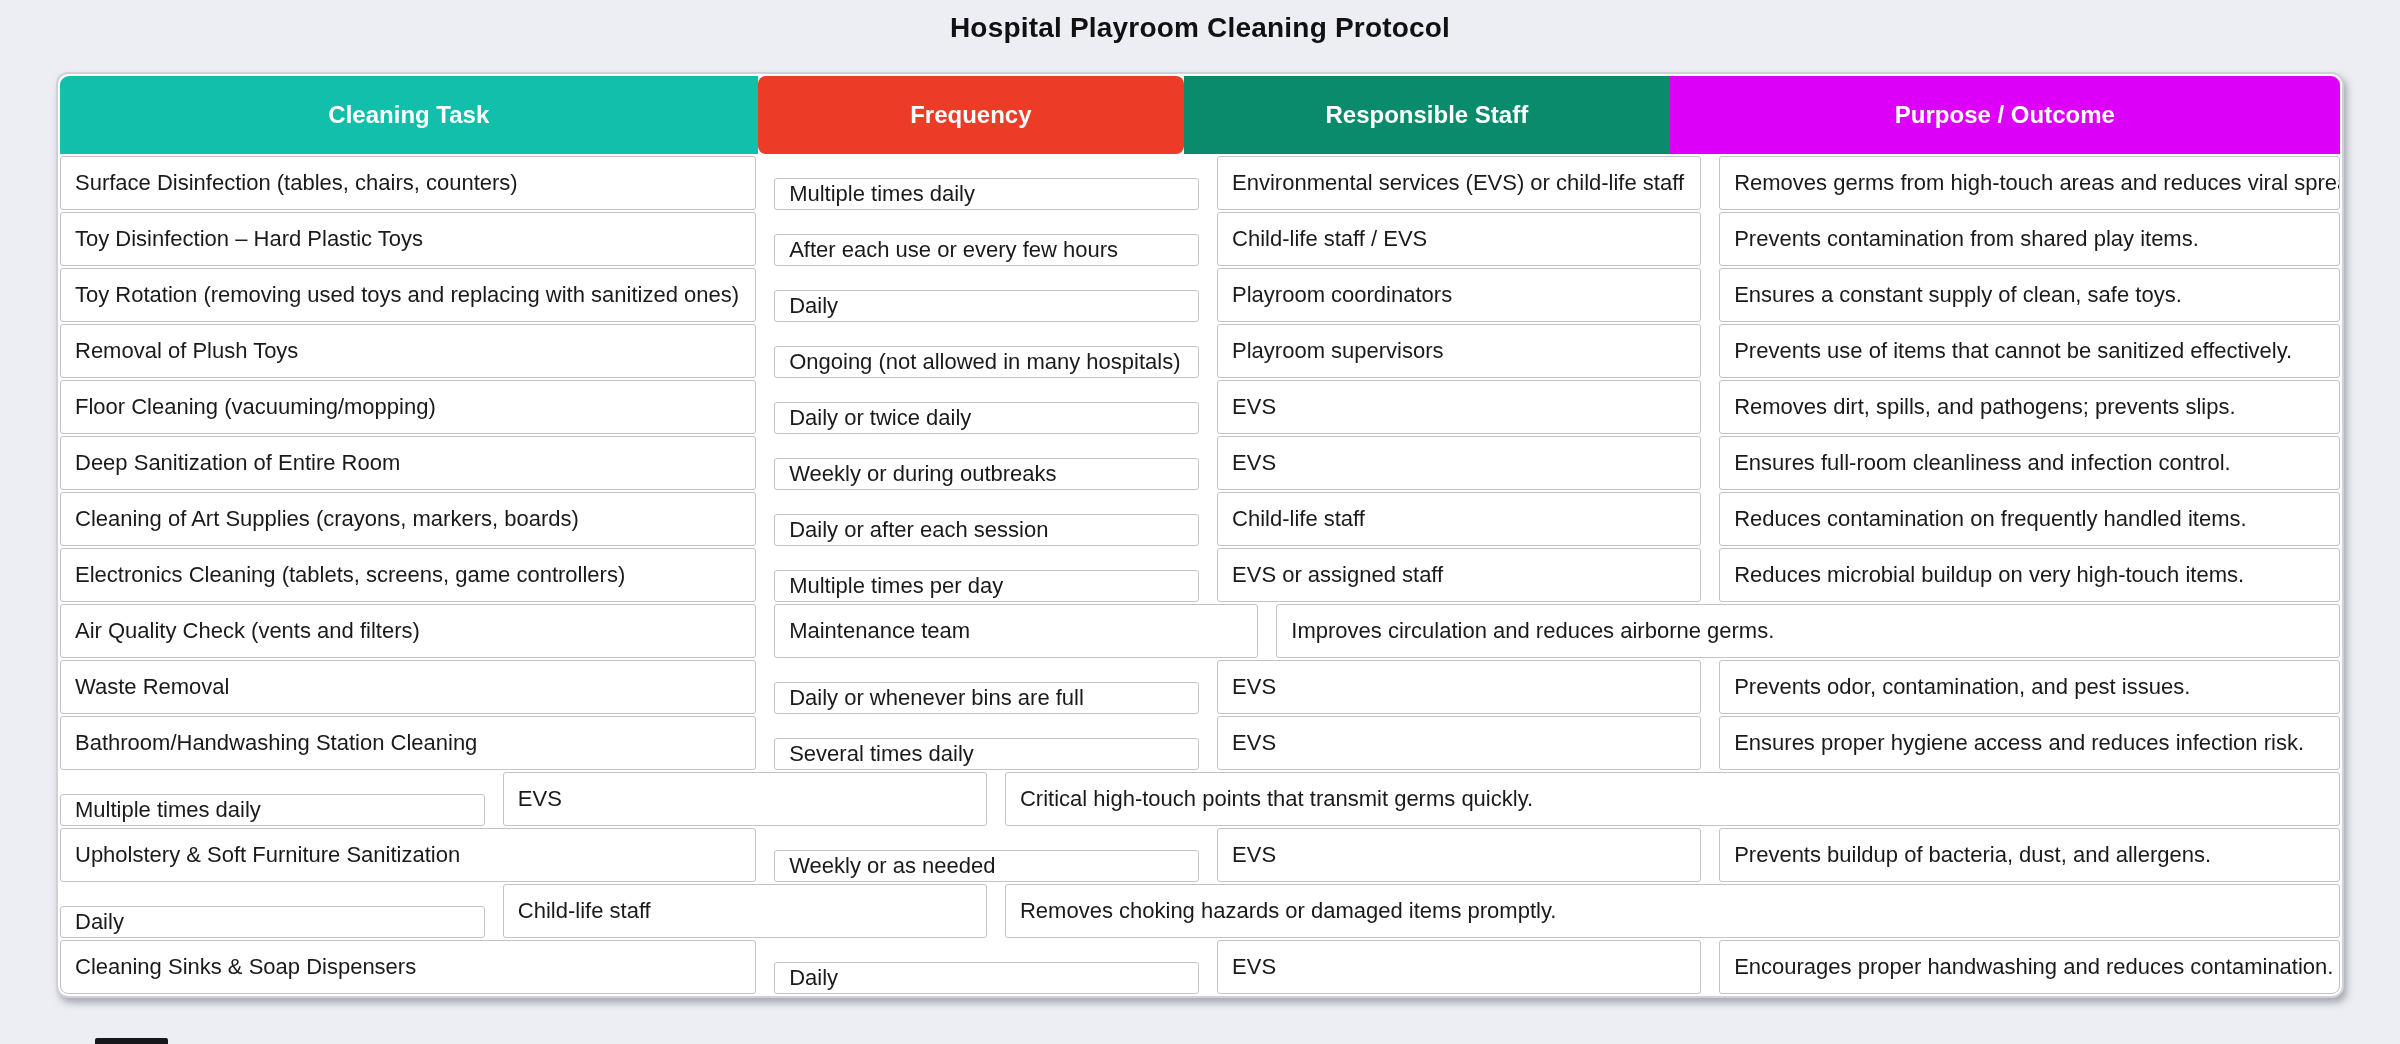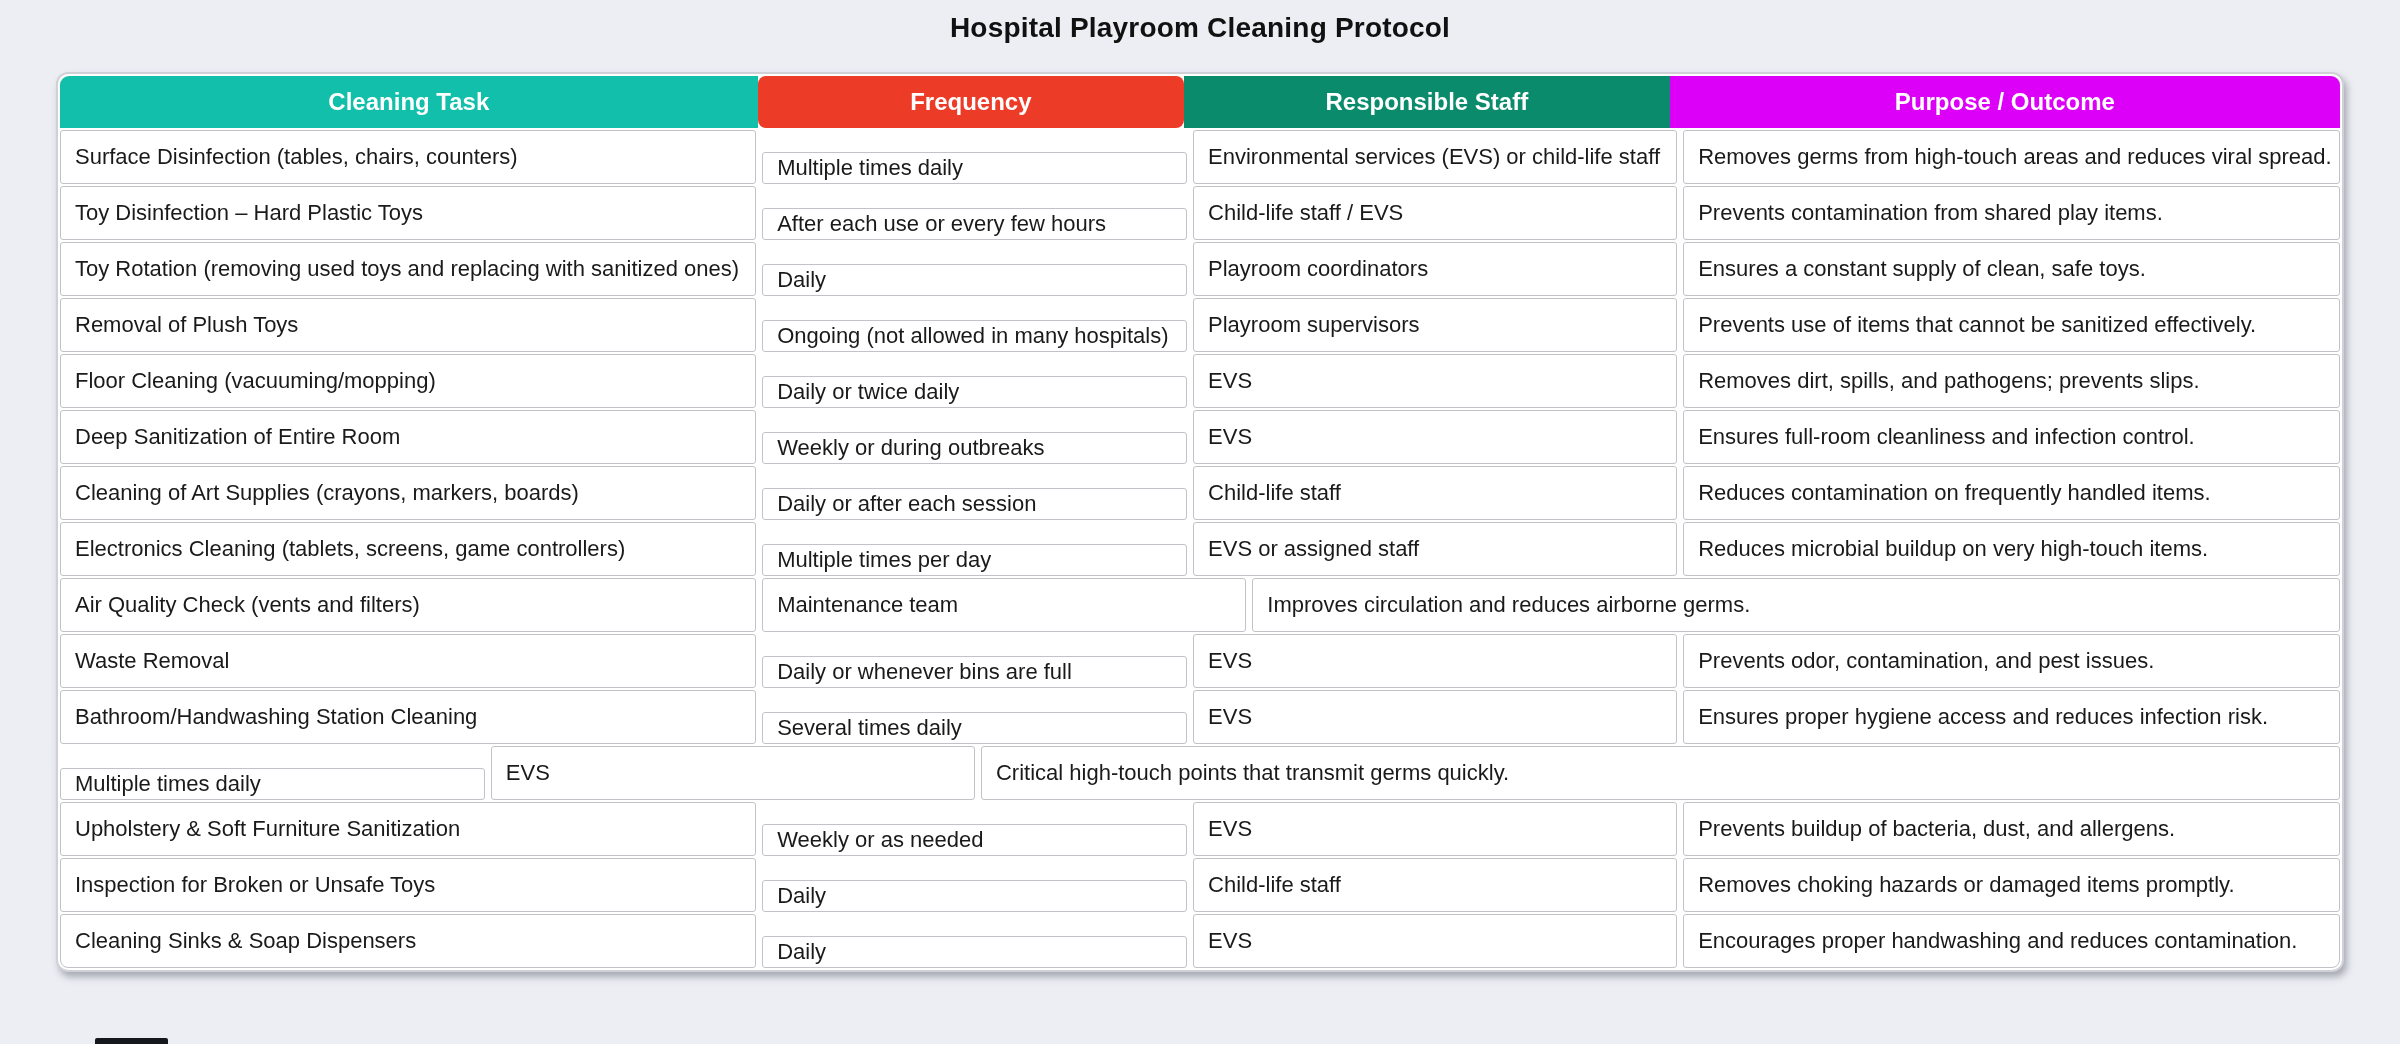--- a/index.html
+++ b/index.html
@@ -28,21 +28,21 @@
     width: 2288px;
     background: #ffffff;
     border: 2px solid #cfd1d7;
     border-radius: 12px;
     padding: 2px;
     box-sizing: border-box;
     box-shadow: 3px 5px 7px rgba(110, 114, 125, 0.55);
   }
   .thead {
     display: flex;
-    height: 52px;
+    height: 78px;
   }
   .hcell {
     display: flex;
     align-items: center;
     justify-content: center;
     color: #ffffff;
     font-size: 24px;
     font-weight: bold;
     box-sizing: border-box;
   }
@@ -51,21 +51,21 @@
   .hcell.c2 { flex: 0 0 21.3%; }
   .hcell.c3 { flex: 1; border-top-right-radius: 9px; text-align: center; }
   .tbody {
     display: flex;
     flex-direction: column;
     gap: 2px;
     margin-top: 2px;
   }
   .row {
     display: flex;
-    gap: 6px;
+    gap: 18px;
     height: 54px;
   }
   .cell {
     display: flex;
     align-items: center;
     box-sizing: border-box;
     background: #ffffff;
     border: 1px solid #c2c3c8;
     border-radius: 3px;
     padding: 0 14px;
@@ -173,21 +173,20 @@
         <div class="cell c2">EVS</div>
         <div class="cell c3">Critical high-touch points that transmit germs quickly.</div>
       </div>
       <div class="row">
         <div class="cell c0">Upholstery &amp; Soft Furniture Sanitization</div>
         <div class="cell c1">Weekly or as needed</div>
         <div class="cell c2">EVS</div>
         <div class="cell c3">Prevents buildup of bacteria, dust, and allergens.</div>
       </div>
       <div class="row">
-        <div class="cell c0">Inspection for Broken or Unsafe Toys</div>
         <div class="cell c1">Daily</div>
         <div class="cell c2">Child-life staff</div>
         <div class="cell c3">Removes choking hazards or damaged items promptly.</div>
       </div>
       <div class="row">
         <div class="cell c0">Cleaning Sinks &amp; Soap Dispensers</div>
         <div class="cell c1">Daily</div>
         <div class="cell c2">EVS</div>
         <div class="cell c3">Encourages proper handwashing and reduces contamination.</div>
       </div>

